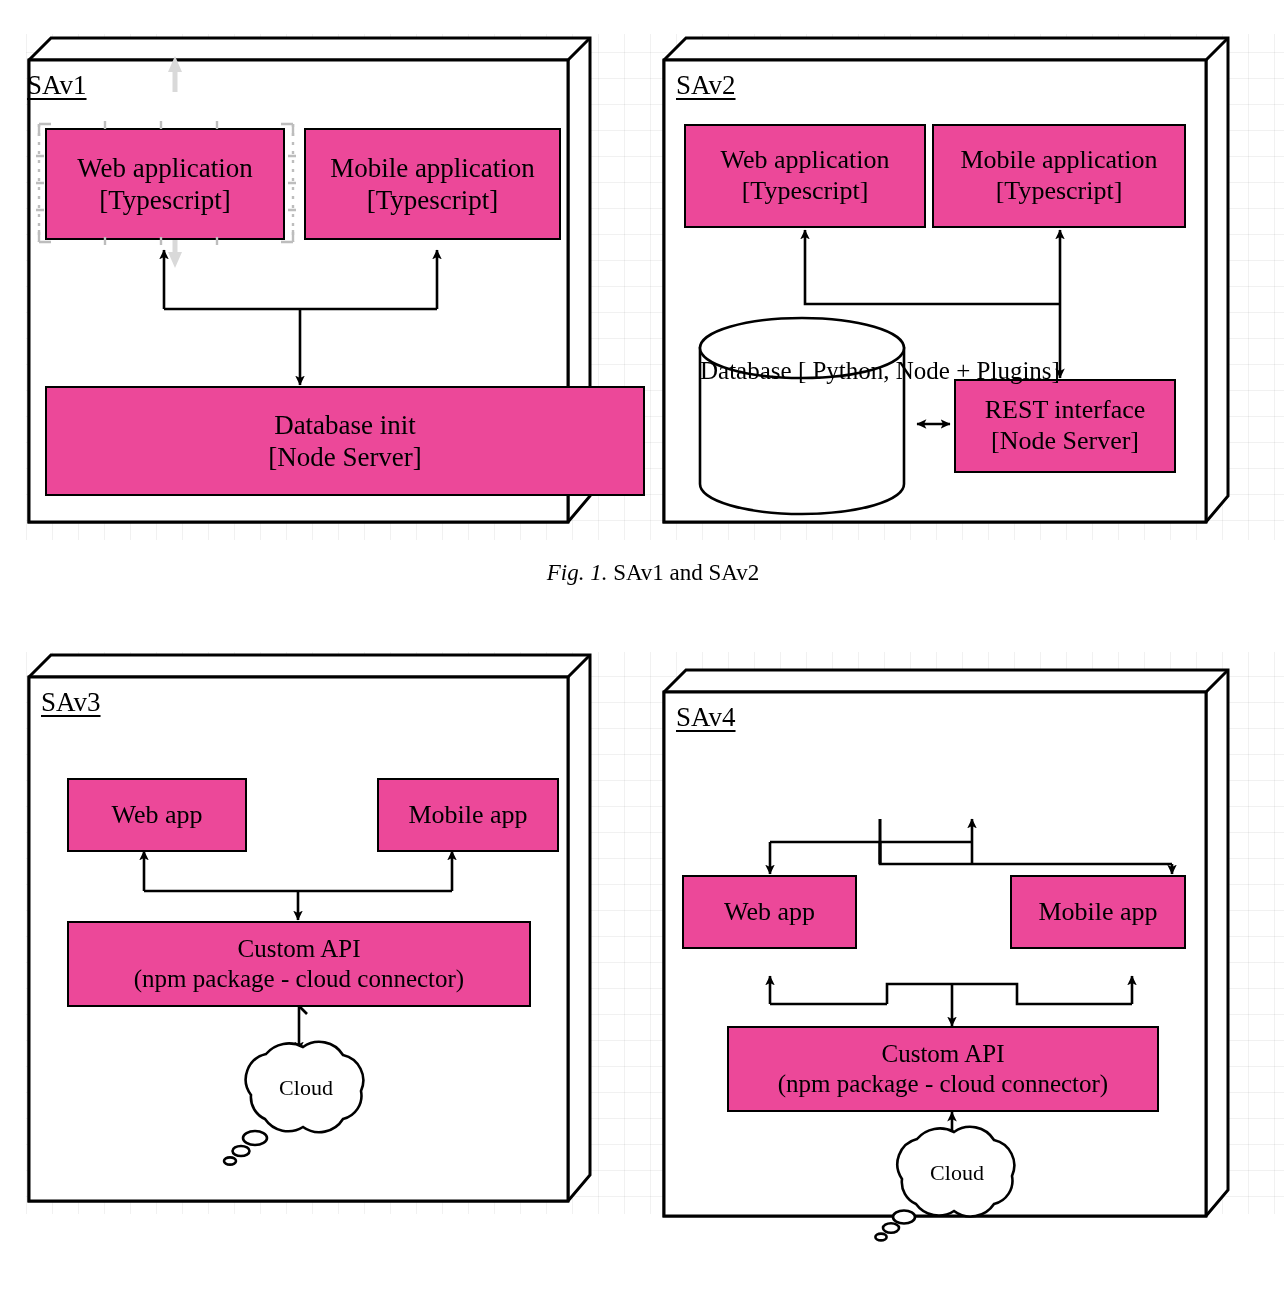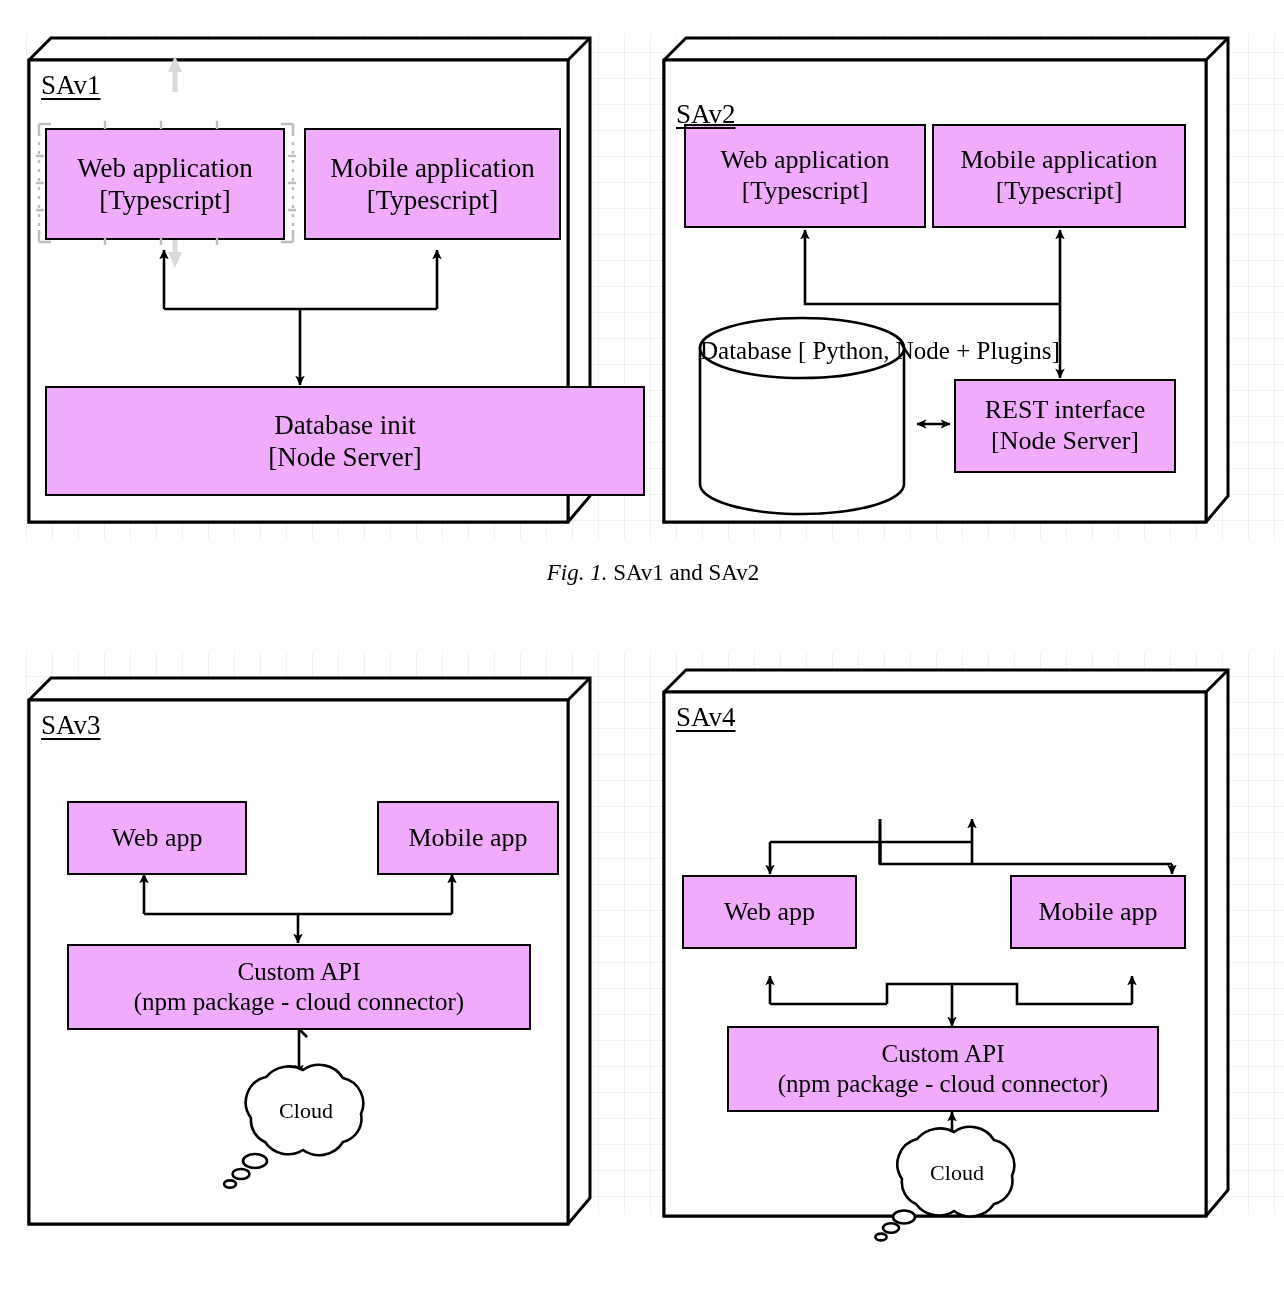--- a/index.html
+++ b/index.html
@@ -33,21 +33,21 @@
     line-height:1;
     text-decoration:underline;
     text-underline-offset:4px;
     white-space:nowrap;
     z-index:4;
   }
 
   .node{
     position:absolute;
     border:2.2px solid #000;
-    background:#f0abfc;
+    background:#ec4899;
     display:flex;
     flex-direction:column;
     align-items:center;
     justify-content:center;
     text-align:center;
     z-index:3;
     box-sizing:border-box;
   }
   .node .ln{display:block;white-space:nowrap;}
 
@@ -73,20 +73,21 @@
   .caption i{font-style:italic;}
 
   .cyl-label{
     position:absolute;
     z-index:4;
     text-align:center;
     font-size:25px;
     line-height:1.16;
     white-space:nowrap;
     pointer-events:none;
+    margin-top:20px;
   }
   .cloud-label{
     position:absolute;
     z-index:4;
     font-size:22px;
     white-space:nowrap;
     pointer-events:none;
   }
   .ghost{position:absolute;z-index:2;pointer-events:none;}
 </style>
@@ -106,21 +107,21 @@
   <div class="panel" style="left:27px;top:34px;width:565px;height:490px;">
     <svg width="565" height="490" viewBox="0 0 565 490">
 
       <path d="M2,26 L24,4 L563,4 L563,462 L541,488 L2,488 Z" fill="#ffffff" stroke="#000000" stroke-width="3"></path>
       <path d="M2,26 L541,26 L563,4" fill="none" stroke="#000000" stroke-width="3"></path>
       <path d="M541,26 L541,488" fill="none" stroke="#000000" stroke-width="3"></path>
 
       <rect x="2" y="26" width="539" height="462" fill="#ffffff" stroke="#000000" stroke-width="3"></rect>
     </svg>
 
-    <div class="panel-title" style="left:14px;top:38px;text-decoration:underline;">SAv1</div>
+    <div class="panel-title" style="left:0;top:38px;text-decoration:underline;">SAv1</div>
 
     <svg class="ghost" width="565" height="490">
       <g fill="#d9d9d9">
         <path d="M141,38 L148,22 L155,38 L150.5,38 L150.5,58 L145.5,58 L145.5,38 Z"></path>
         <path d="M141,218 L145.5,218 L145.5,198 L150.5,198 L150.5,218 L155,218 L148,234 Z"></path>
       </g>
     </svg>
 
     <svg width="565" height="490" viewBox="0 0 565 490">
       <defs>
@@ -172,21 +173,21 @@
   </div>
 
   <div class="panel" style="left:662px;top:34px;width:568px;height:490px;">
     <svg width="568" height="490" viewBox="0 0 568 490">
       <path d="M2,26 L24,4 L566,4 L566,462 L544,488 L2,488 Z" fill="#ffffff" stroke="#000000" stroke-width="3"></path>
       <path d="M2,26 L544,26 L566,4" fill="none" stroke="#000000" stroke-width="3"></path>
       <path d="M544,26 L544,488" fill="none" stroke="#000000" stroke-width="3"></path>
       <rect x="2" y="26" width="542" height="462" fill="#ffffff" stroke="#000000" stroke-width="3"></rect>
     </svg>
 
-    <div class="panel-title" style="left:14px;top:38px;margin-top:29px;">SAv2</div>
+    <div class="panel-title" style="left:14px;top:38px;">SAv2</div>
 
     <svg width="568" height="490" viewBox="0 0 568 490">
       <defs>
         <marker id="ah2" markerWidth="11" markerHeight="11" refX="9.4" refY="5.2" orient="auto" markerUnits="userSpaceOnUse">
           <path d="M0,0.4 L10,5.2 L0,10 L2.4,5.2 Z" fill="#000"></path>
         </marker>
         <marker id="ah2s" markerWidth="11" markerHeight="11" refX="0.6" refY="5.2" orient="auto" markerUnits="userSpaceOnUse">
           <path d="M10,0.4 L0,5.2 L10,10 L7.6,5.2 Z" fill="#000"></path>
         </marker>
       </defs>
@@ -230,21 +231,21 @@
   </div>
 
   <div class="caption" style="left:0;top:560px;">
     <i>Fig. 1.</i>
     <span>SAv1 and SAv2</span>
   </div>
 </div>
 
 <div class="figure" style="left:0;top:650px;width:1284px;height:640px;">
 
-  <div class="panel" style="left:27px;top:24px;width:565px;height:552px;">
+  <div class="panel" style="left:27px;top:1px;width:565px;height:552px;">
     <svg width="565" height="552" viewBox="0 0 565 552">
       <path d="M2,26 L24,4 L563,4 L563,524 L541,550 L2,550 Z" fill="#ffffff" stroke="#000000" stroke-width="3"></path>
       <path d="M2,26 L541,26 L563,4" fill="none" stroke="#000000" stroke-width="3"></path>
       <path d="M541,26 L541,550" fill="none" stroke="#000000" stroke-width="3"></path>
       <rect x="2" y="26" width="539" height="524" fill="#ffffff" stroke="#000000" stroke-width="3"></rect>
     </svg>
 
     <div class="panel-title" style="left:14px;top:38px;">SAv3</div>
 
     <svg width="565" height="552" viewBox="0 0 565 552">

